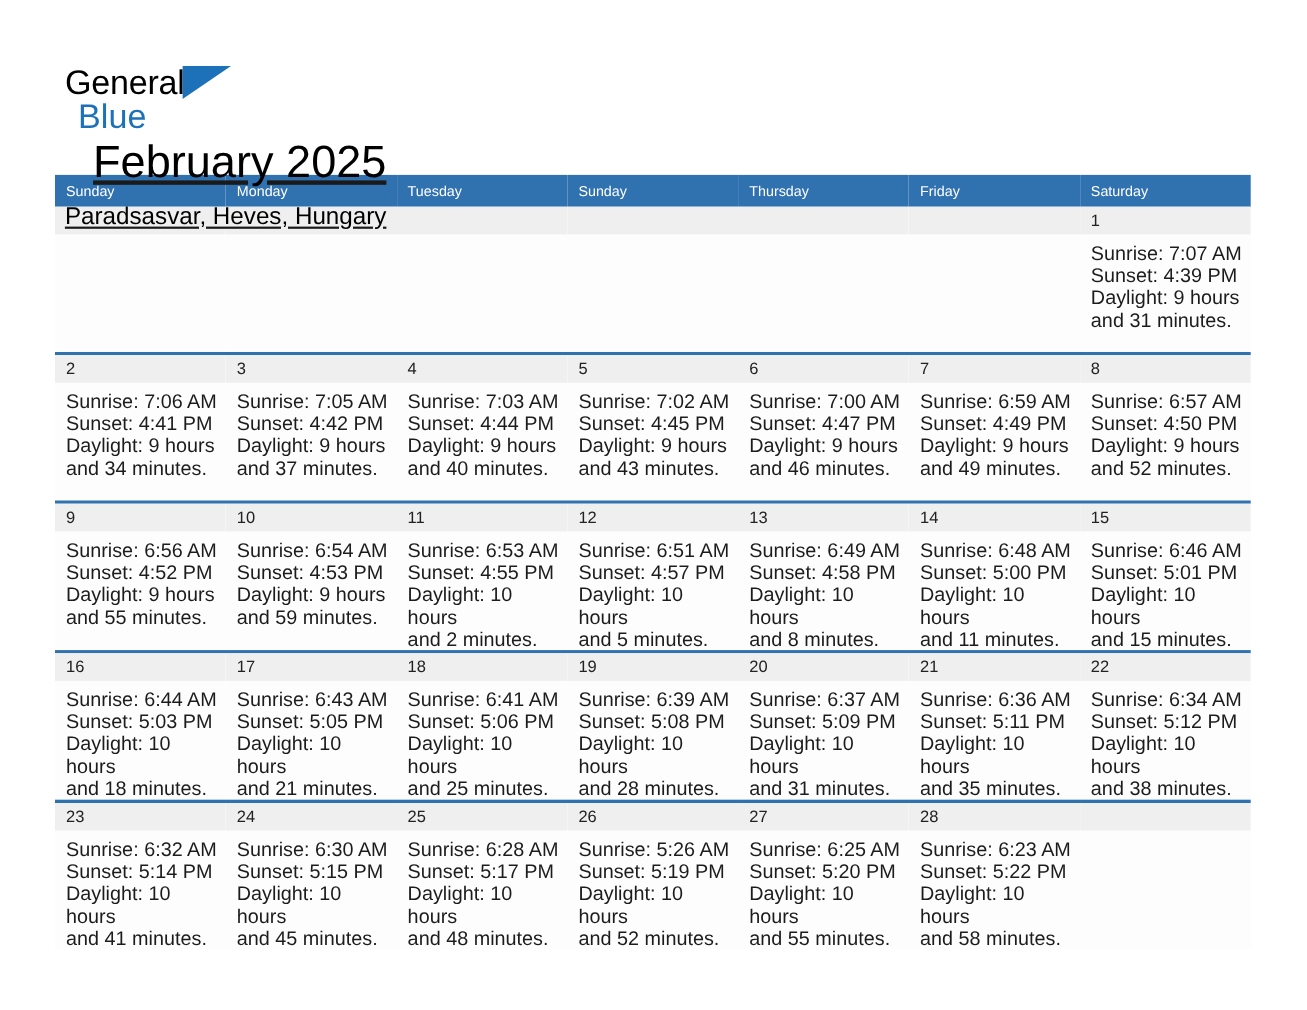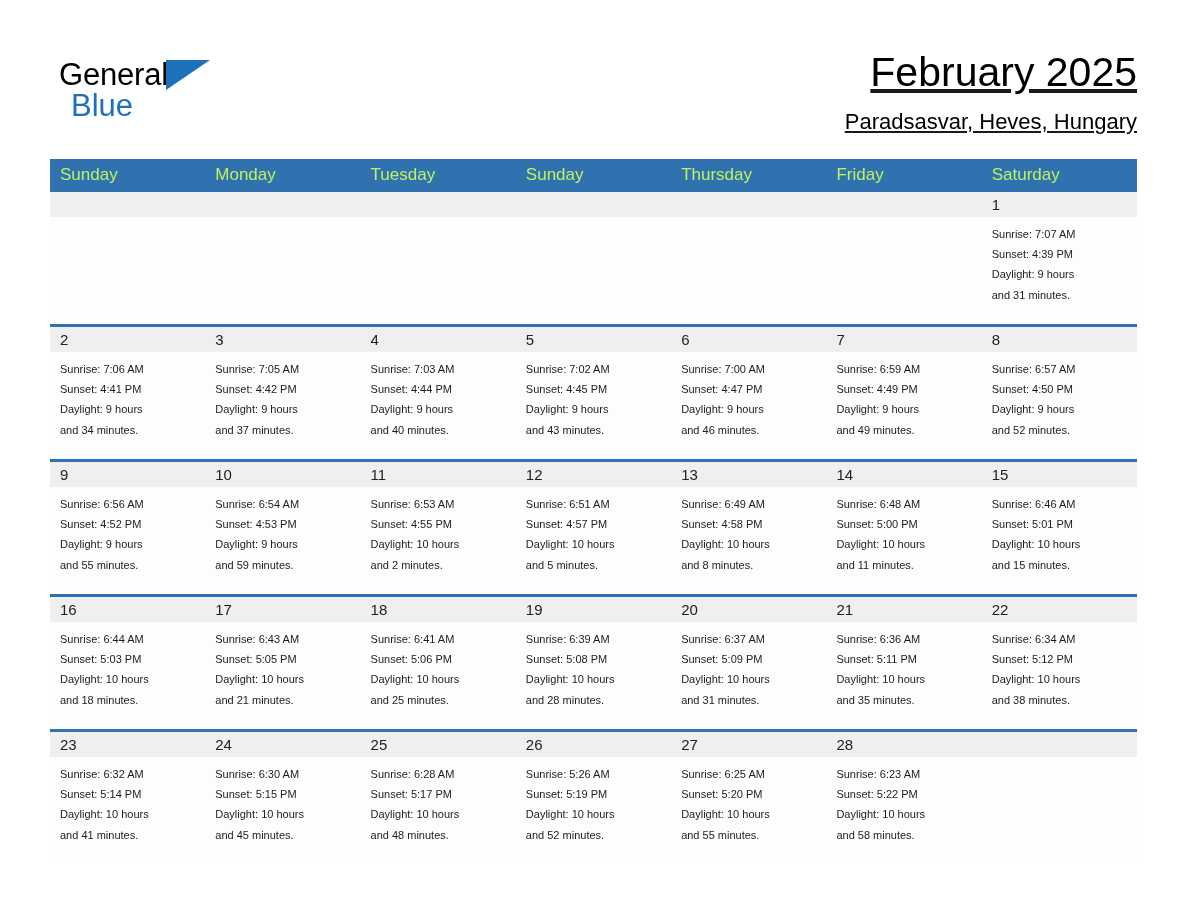--- a/index.html
+++ b/index.html
@@ -23,20 +23,21 @@
     padding: 0;
   }
 
   
   .top {
     display: flex;
     align-items: flex-start;
     justify-content: space-between;
     padding: 48px 51px 0 59px;
     height: 159px;
+    flex-direction: column;
   }
 
   .brand {
     display: block;
     line-height: 1;
     padding-top: 9px;
   }
   .brand-row1 {
     display: flex;
     align-items: flex-end;
@@ -95,22 +96,22 @@
   .cal-wrap {
     padding: 0 51px 0 50px;
   }
   table.cal {
     width: 1087px;
     border-collapse: collapse;
     table-layout: fixed;
   }
   table.cal th {
     background: #3071b0;
-    color: #bef264;
-    font-size: 17px;
+    color: #ffffff;
+    font-size: 13px;
     font-weight: normal;
     text-align: left;
     padding: 6px 0 7px 10px;
     height: 29px;
     vertical-align: middle;
   }
 
   
   tr.week-sep td {
     padding: 0;
@@ -135,21 +136,21 @@
   .daynum-band {
     background: #efefef;
     height: 25px;
     padding: 2px 0 0 10px;
     font-size: 15px;
     color: #222222;
     line-height: 22px;
   }
   .day-body {
     padding: 7px 8px 0 10px;
-    font-size: 11px;
+    font-size: 18px;
     line-height: 20.2px;
     color: #1c1c1c;
   }
   .day-body div { white-space: normal; }
 </style>
 </head>
 <body>
 
 <div class="page">
 

